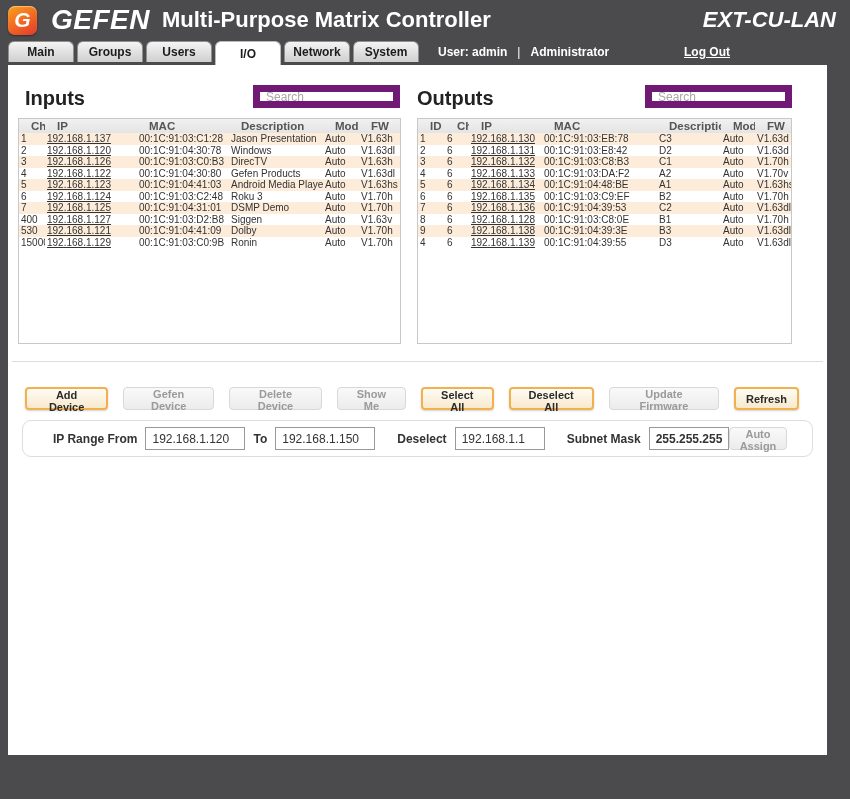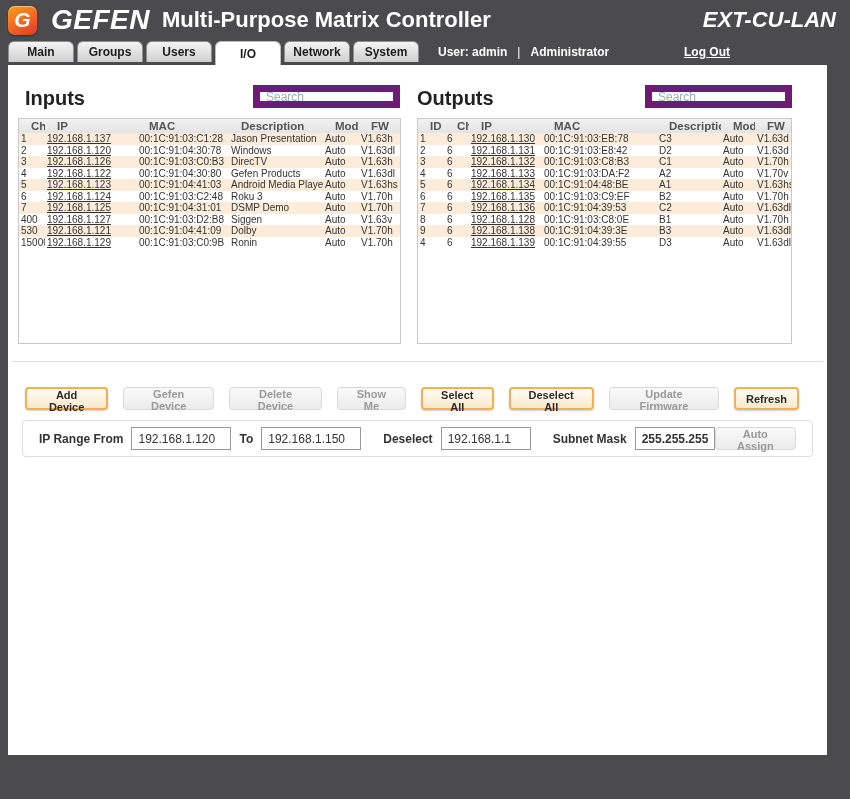--- a/index.html
+++ b/index.html
@@ -77,22 +77,22 @@
     align-items:center;margin-top:13px; }
   .btn { height:23px; padding:0 10px; border-radius:4px; font-size:11px; font-weight:bold;
     font-family:inherit; }
   .btn.enabled { background:linear-gradient(#fefcf4,#f8e9cd); border:2px solid #f2b14e;
     color:#2b2b2b; cursor:pointer; box-shadow:0 1px 2px rgba(0,0,0,.18); }
   .btn.disabled { background:linear-gradient(#f9f9f9,#ececec); border:1px solid #d8d8d8;
     color:#9a9a9a; }
   .btn.refresh { margin-left:auto; }
   
   .ip-form { position:absolute; left:14px; top:355px; width:791px; height:37px;
-    border:1px solid #ddd; border-radius:4px; background:#fff;
-    display:flex; align-items:center; padding:0 16px; }
+    border:1px solid #ddd; border-radius:9px; background:#fff;
+    display:flex; align-items:center; padding:0 30px; }
   .ip-form label { font-size:12px; font-weight:bold; color:#333; white-space:nowrap; }
   .ip-form input { height:23px; border:1px solid #999; font-size:12px; color:#333;
     padding:0 6px; font-family:inherit; }
   .ip-form .gap-s { width:8px; flex:0 0 8px; }
   .ip-form .gap-m { width:22px; flex:0 0 22px; }
   #ip-from-input, #ip-to-input { width:100px; }
   #gateway-input { width:90px; }
   #subnet-input  { width:80px;font-weight:bold; }
   .ip-form .btn { margin-left:auto; }
 </style>

